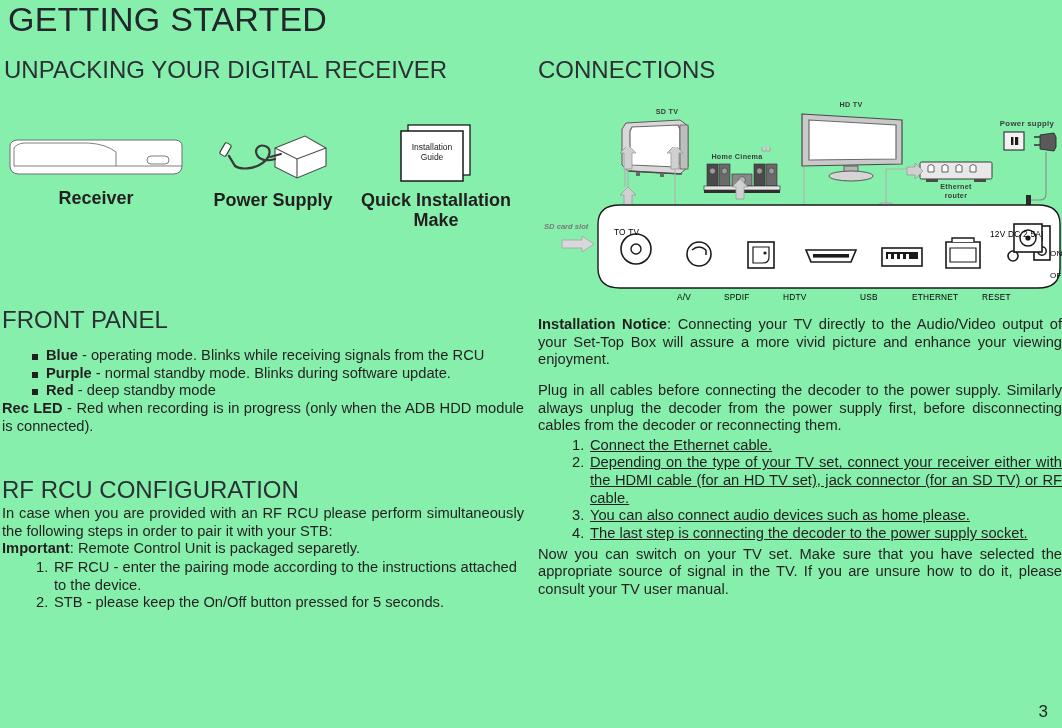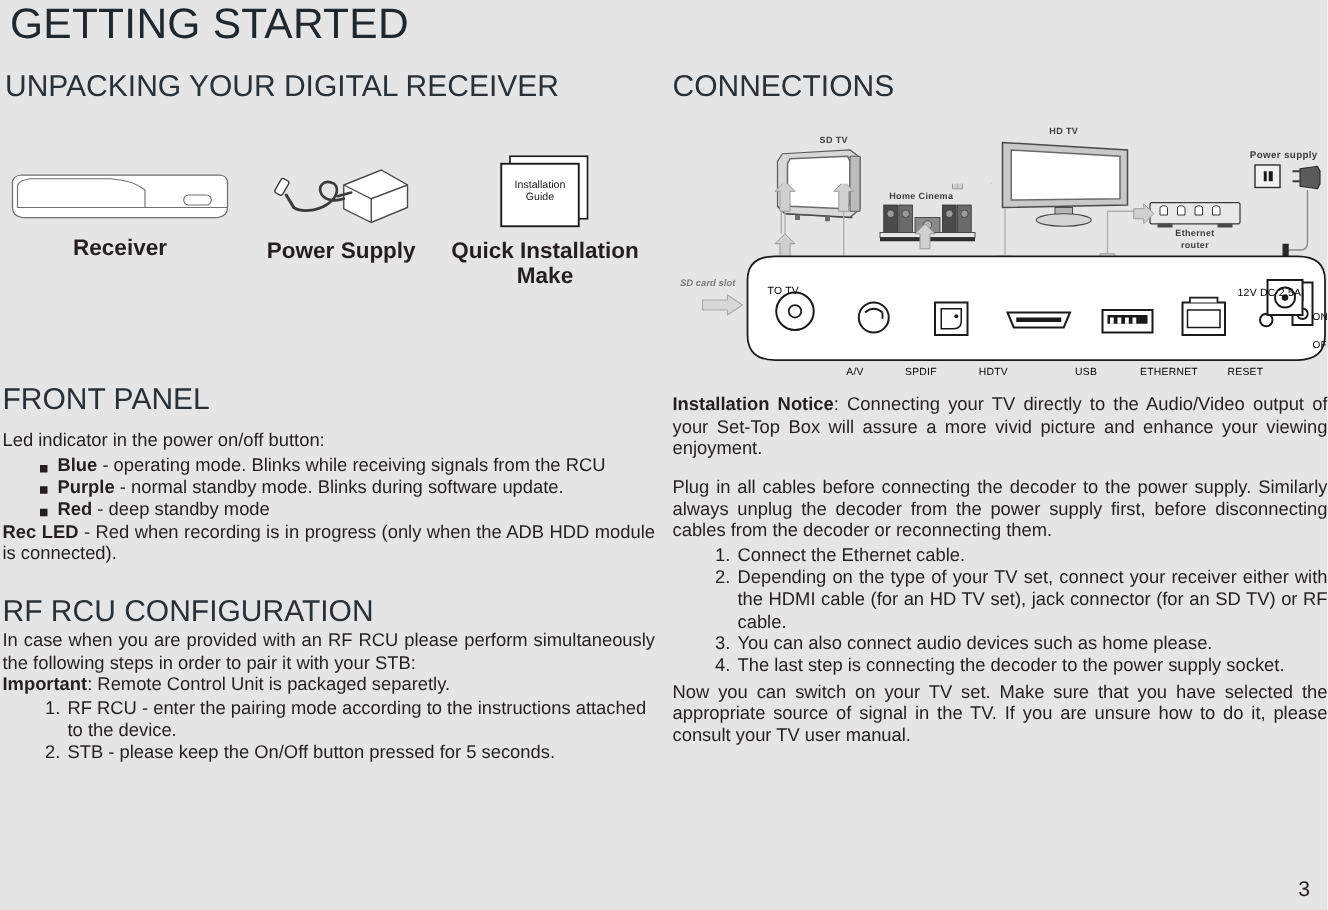--- a/index.html
+++ b/index.html
@@ -7,21 +7,21 @@
     margin: 0; padding: 0;
     width: 1062px; height: 728px;
     background: #ffffff;
     font-family: "Liberation Sans", sans-serif;
     color: #231f20;
     overflow: hidden;
   }
   .page {
     position: relative;
     width: 1062px; height: 728px;
-    background: #e5e5e5;
+    background: #86efac;
   }
 
   
   .h1 {
     position: absolute;
     font-size: 34px;
     font-weight: 400;
     letter-spacing: 0.2px;
     color: #22272b;
     line-height: 1;
@@ -198,21 +198,20 @@
             <text x="44" y="40" font-family="Liberation Sans, sans-serif" font-size="8.5" fill="#1a1a1a" text-anchor="middle">Guide</text>
           </svg>
         </div>
         <div class="unpack-caption" style="line-height:1.12;">Quick Installation Make</div>
       </div>
     </div>
 
     <div class="h2" style="left:2px; top:308px;">FRONT PANEL</div>
 
     <div style="position:absolute; left:2px; top:345px; width:522px;">
-      <div class="body-txt">Led indicator in the power on/off button:</div>
 
       <ul class="sqlist body-txt">
         <li>
           <span class="bold">Blue</span><span> - operating mode. Blinks while receiving signals from the RCU</span>
         </li>
         <li>
           <span class="bold">Purple</span><span> - normal standby mode. Blinks during software update.</span>
         </li>
         <li>
           <span class="bold">Red</span><span> - deep standby mode</span>
@@ -433,21 +432,21 @@
 
     <div style="position:absolute; left:2px; top:316px; width:524px;">
       <div class="body-txt just">
         <span class="bold">Installation Notice</span><span>: Connecting your TV directly to the Audio/Video output of your Set-Top Box will assure a more vivid picture and enhance your viewing enjoyment.</span>
       </div>
 
       <div class="gap"></div>
 
       <div class="body-txt just">Plug in all cables before connecting the decoder to the power supply. Similarly always unplug the decoder from the power supply first, before disconnecting cables from the decoder or reconnecting them.</div>
 
-      <ol class="numlist body-txt" style="margin-top:2px;">
+      <ol class="numlist body-txt" style="margin-top:2px;text-decoration:underline;">
         <li>Connect the Ethernet cable.</li>
         <li class="just">Depending on the type of your TV set, connect your receiver either with the HDMI cable (for an HD TV set), jack connector (for an SD TV) or RF cable.</li>
         <li>You can also connect audio devices such as home please.</li>
         <li>The last step is connecting the decoder to the power supply socket.</li>
       </ol>
 
       <div class="body-txt just" style="margin-top:3px;">Now you can switch on your TV set. Make sure that you have selected the appropriate source of signal in the TV. If you are unsure how to do it, please consult your TV user manual.</div>
     </div>
   </div>
 

